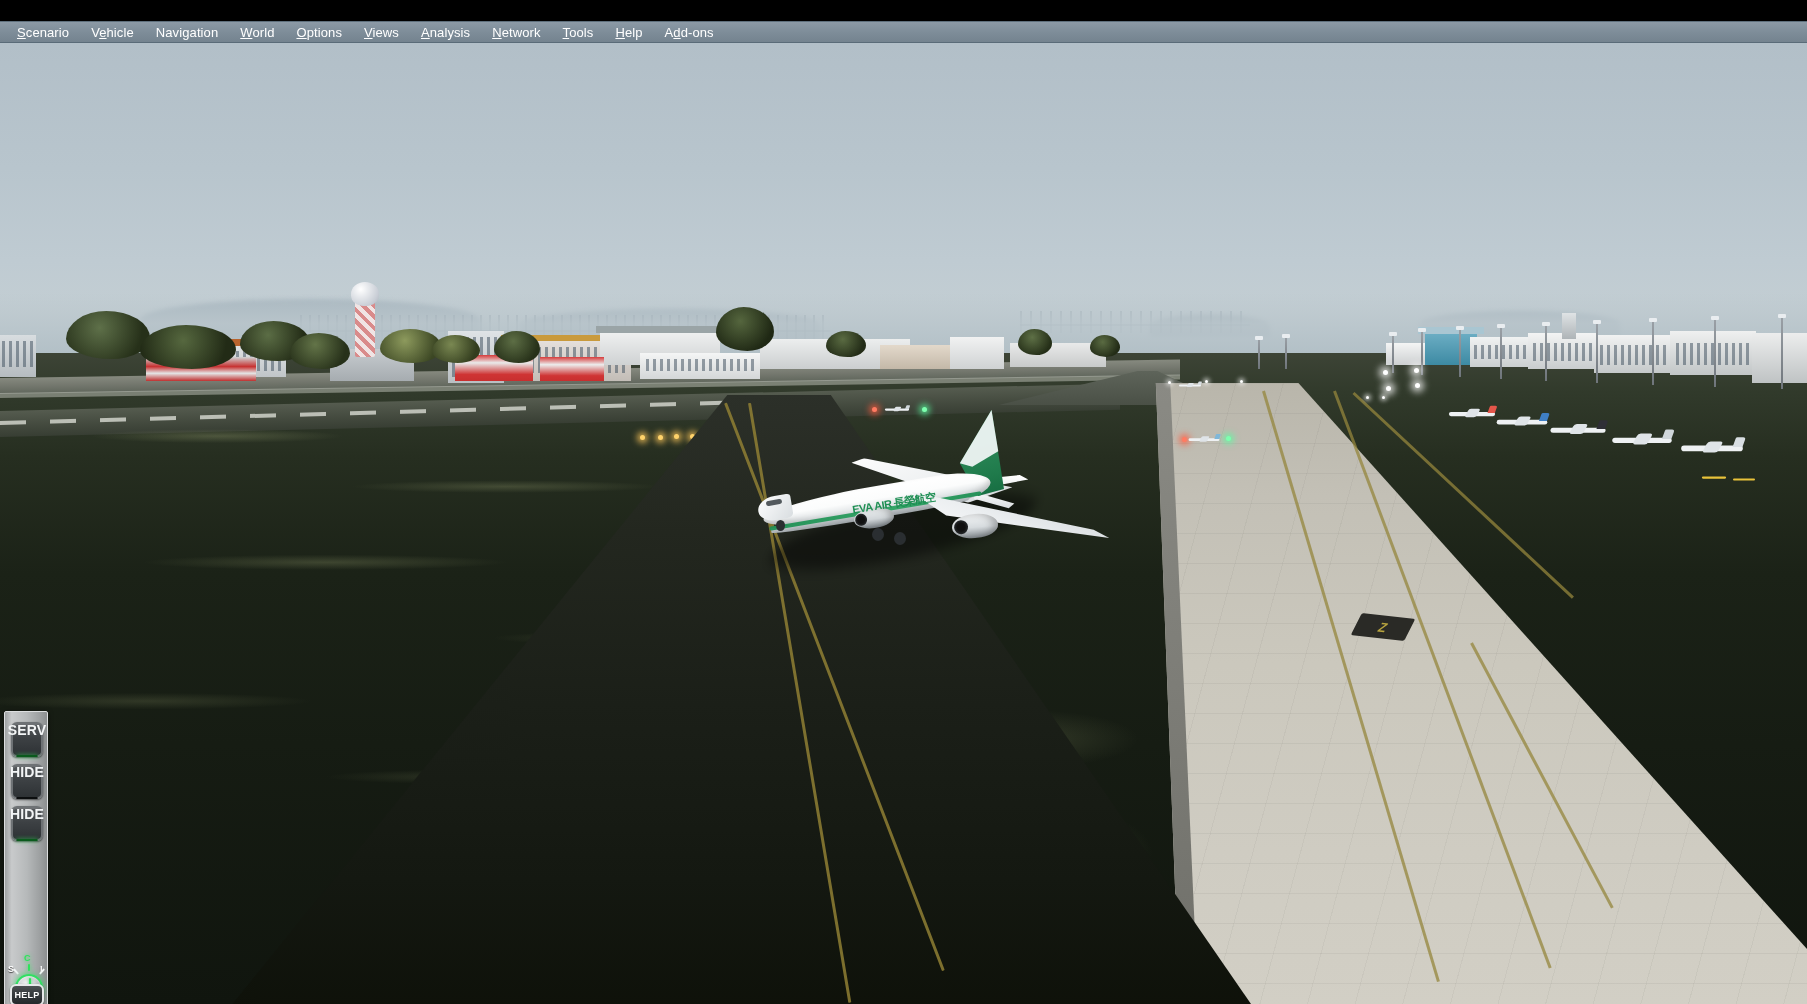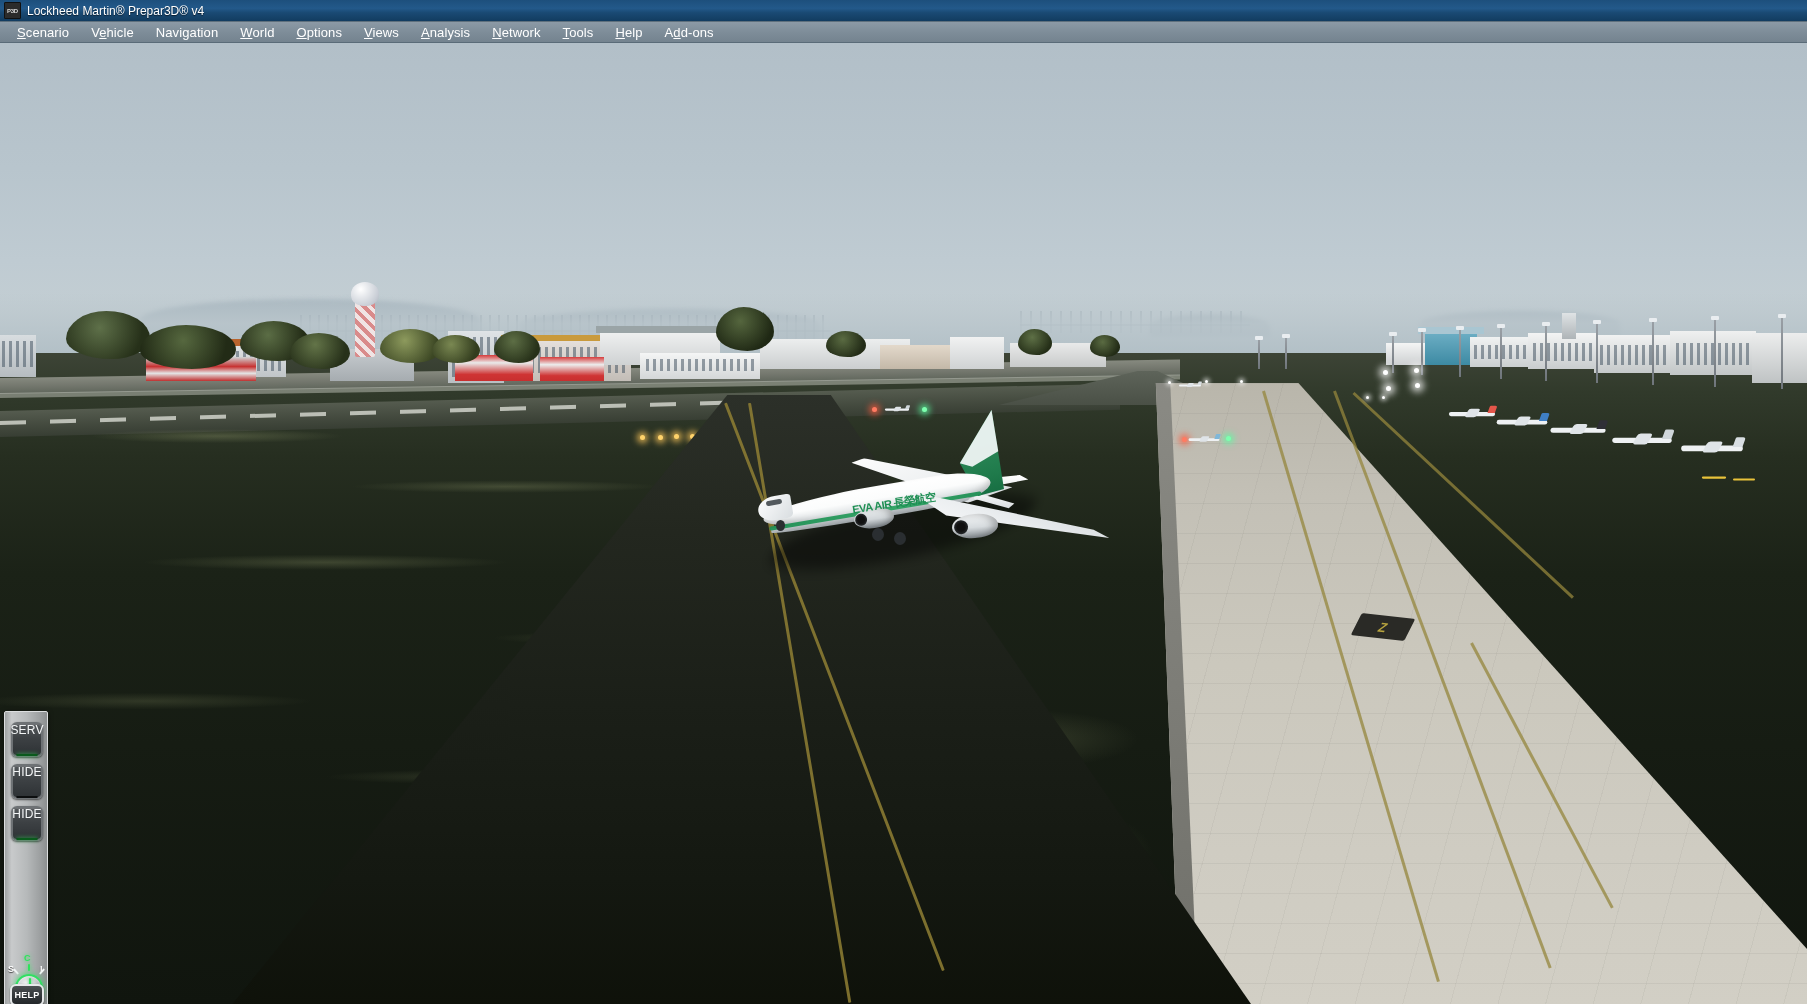--- a/index.html
+++ b/index.html
@@ -560,22 +560,22 @@
     box-shadow: 0 1px 2px rgba(0,0,0,.6), inset 0 1px 0 rgba(255,255,255,.15);
     display: flex;
     flex-direction: column;
     align-items: center;
     justify-content: center;
     box-sizing: border-box;
     cursor: pointer;
   }
   .panel-btn-label {
     color: #f3f5f6;
-    font-size: 12px;
-    font-weight: normal;
+    font-size: 14px;
+    font-weight: bold;
     letter-spacing: .2px;
     line-height: 1;
     margin-bottom: 18px;
     font-family: "Liberation Sans", sans-serif;
   }
   .panel-btn-led {
     width: 22px;
     height: 7px;
     border-radius: 1px;
     background: repeating-linear-gradient(to right, #2a2d2f 0 1px, #151718 1px 2px);
@@ -659,24 +659,20 @@
     left: 0; bottom: 0;
     width: 100%; height: 0px;
     background: #000;
   }
 </style>
 </head>
 <body>
 
 <div id="app">
 
-  <div class="titlebar">
-    <div class="title-icon">P3D</div>
-    <div class="title-text">Lockheed Martin® Prepar3D® v4</div>
-  </div>
 
   <div class="menubar" id="menubar">
       <div class="menu-item"><u>S</u>cenario</div>
       <div class="menu-item">V<u>e</u>hicle</div>
       <div class="menu-item">Navi<u>g</u>ation</div>
       <div class="menu-item"><u>W</u>orld</div>
       <div class="menu-item"><u>O</u>ptions</div>
       <div class="menu-item"><u>V</u>iews</div>
       <div class="menu-item"><u>A</u>nalysis</div>
       <div class="menu-item"><u>N</u>etwork</div>

